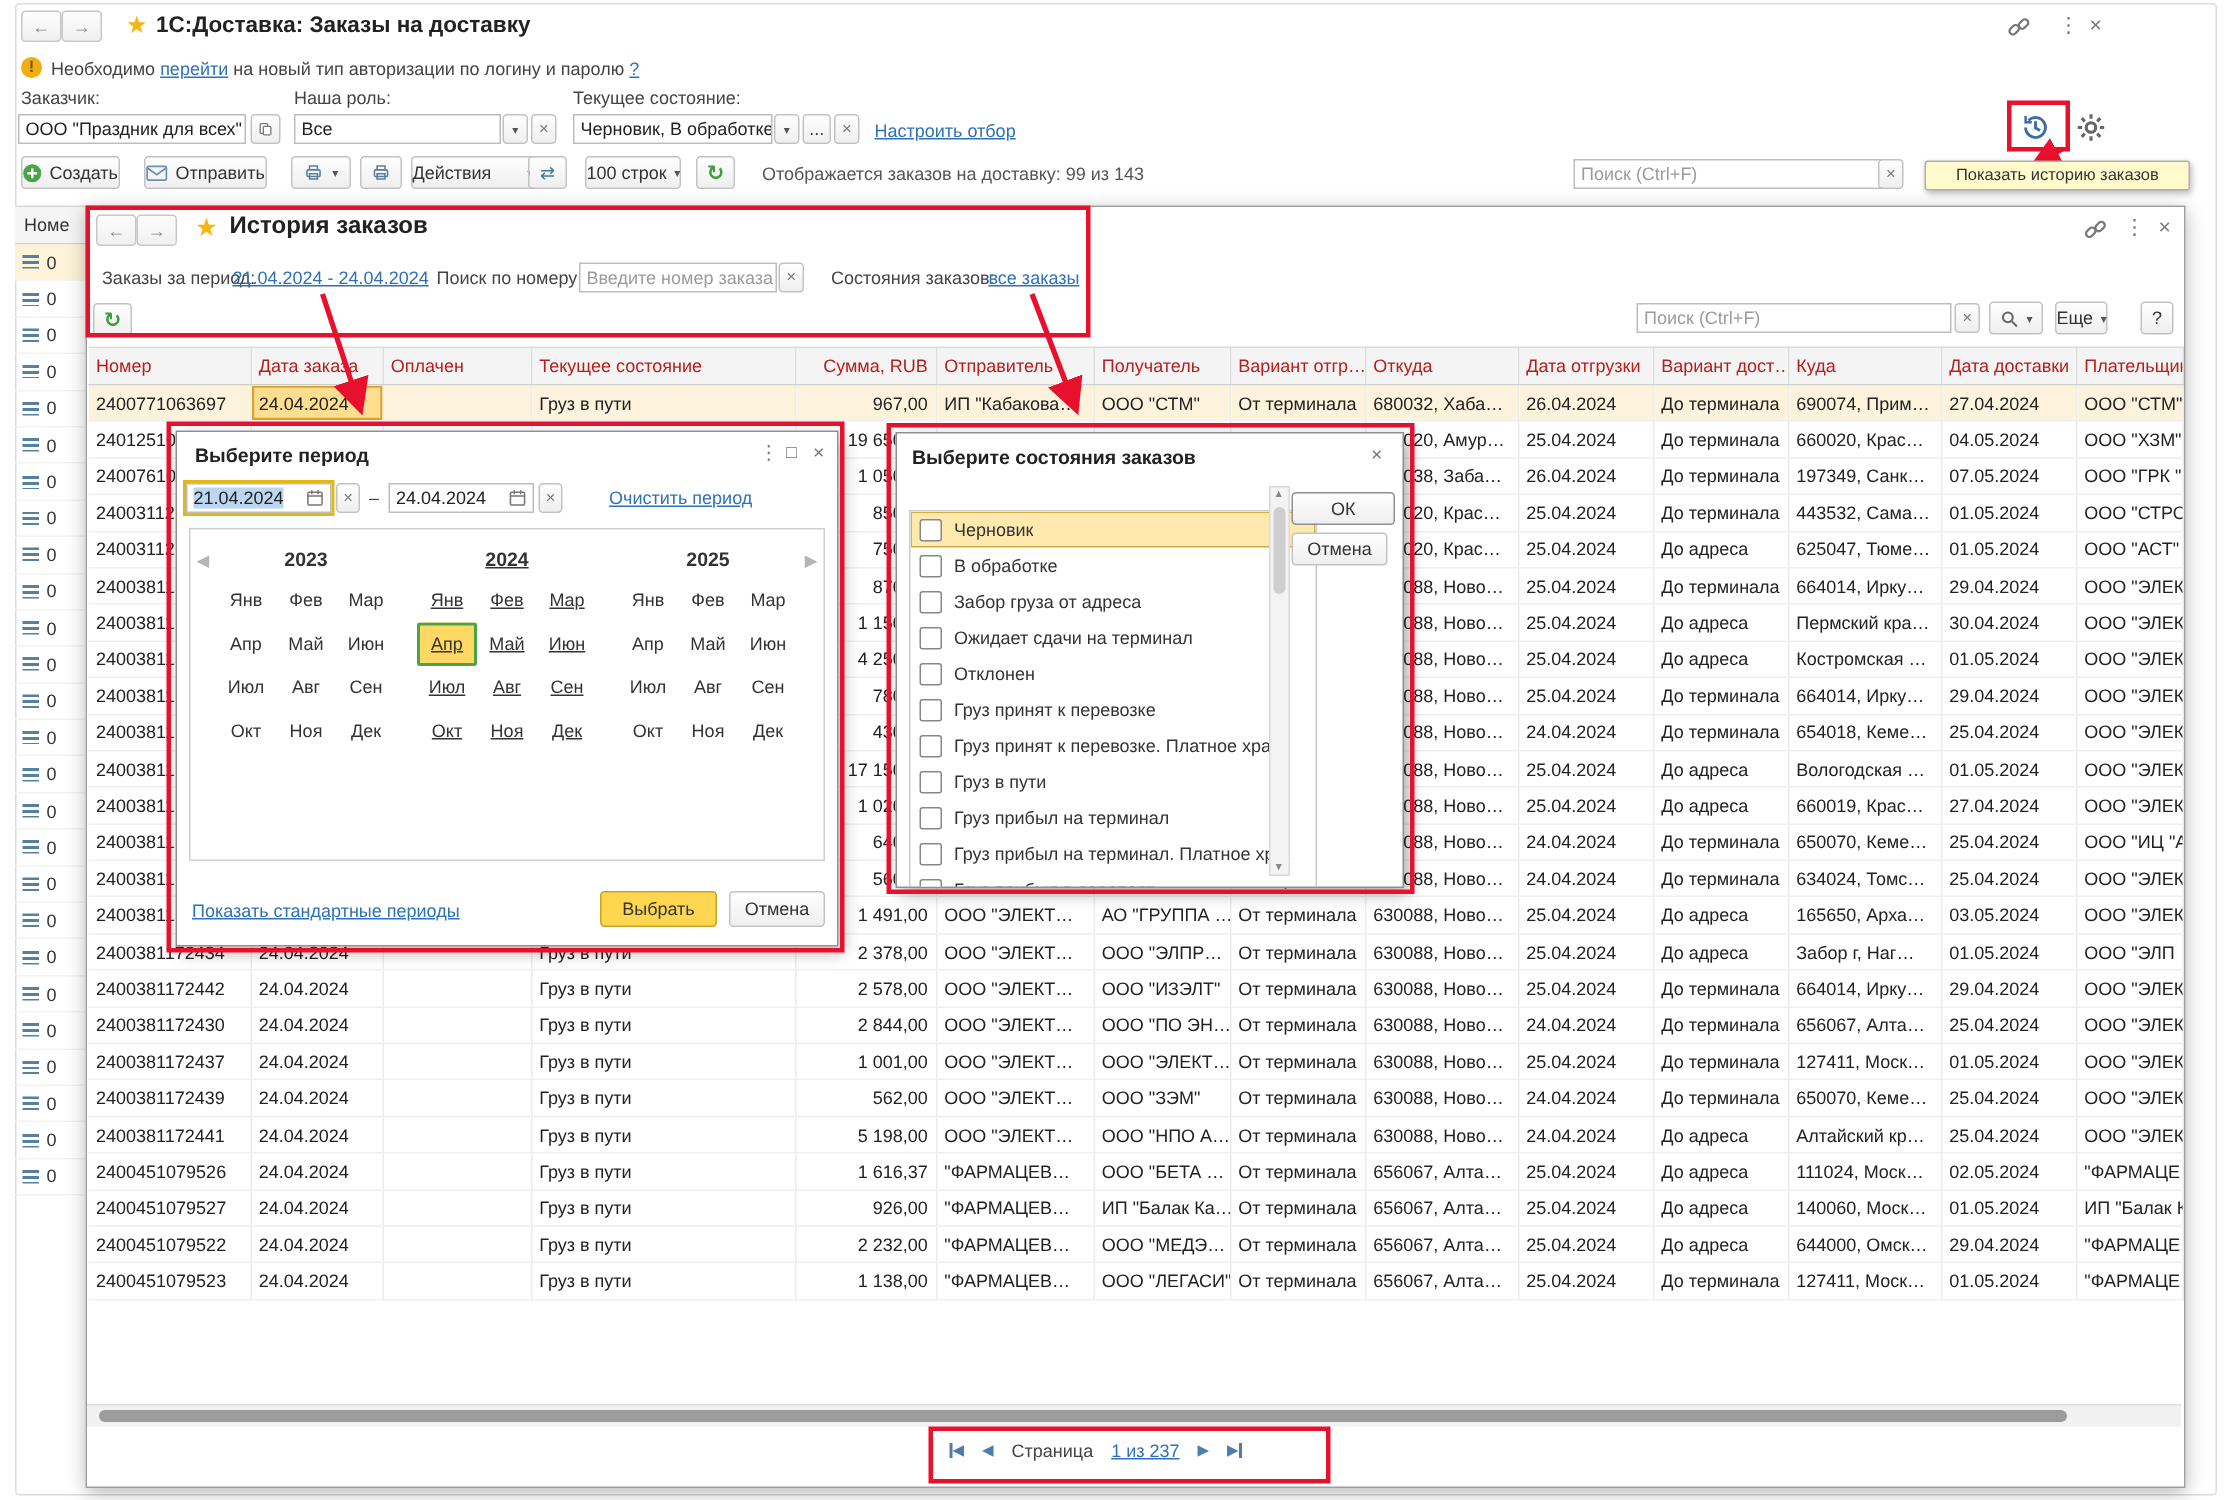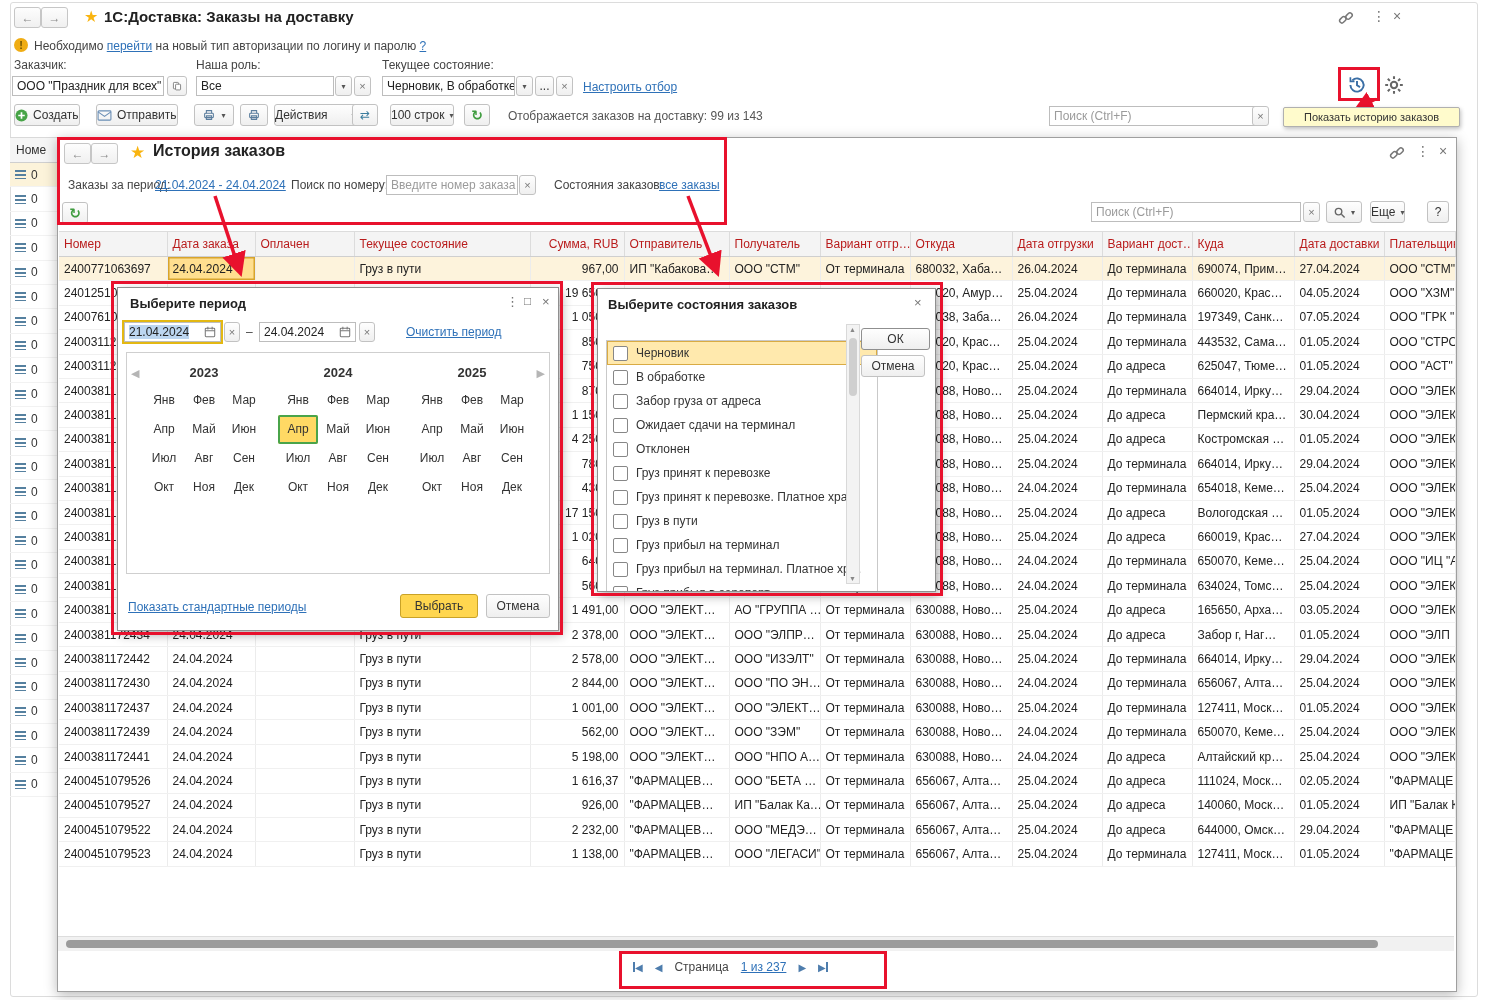--- a/index.html
+++ b/index.html
@@ -855,21 +855,21 @@
             <span class="cal-month">Май</span>
             <span class="cal-month">Июн</span>
             <span class="cal-month">Июл</span>
             <span class="cal-month">Авг</span>
             <span class="cal-month">Сен</span>
             <span class="cal-month">Окт</span>
             <span class="cal-month">Ноя</span>
             <span class="cal-month">Дек</span>
           </div>
       </div>
-      <div style="width:124px;">
+      <div style="width:124px;text-decoration:underline;">
         <div class="cal-year">2024</div>
         <div class="cal-grid" style="justify-content:center;">
 
         <span class="cal-month">Янв</span>
             <span class="cal-month">Фев</span>
             <span class="cal-month">Мар</span>
             <span class="cal-month sel-month">Апр</span>
             <span class="cal-month">Май</span>
             <span class="cal-month">Июн</span>
             <span class="cal-month">Июл</span>

